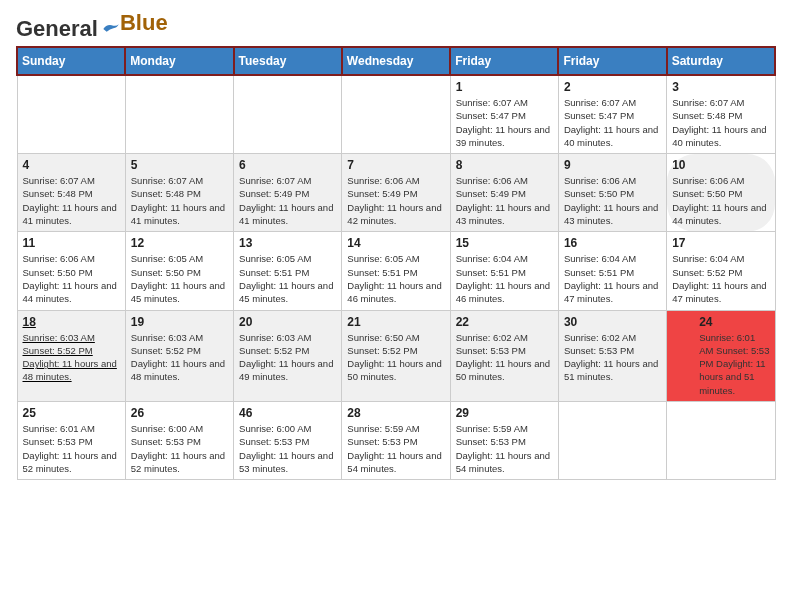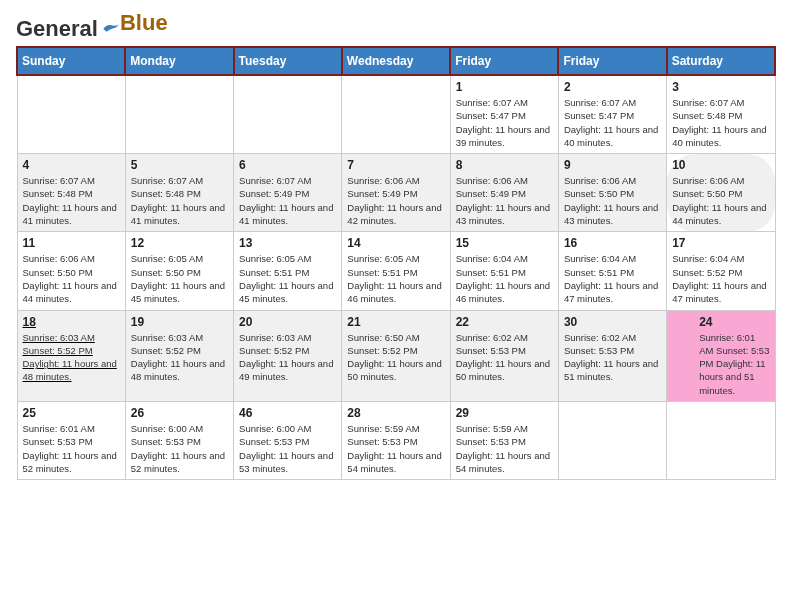--- a/index.html
+++ b/index.html
@@ -259,21 +259,21 @@
           <div class="day-info">Sunrise: 6:02 AM
 Sunset: 5:53 PM
 Daylight: 11 hours and 50 minutes.</div>
         </td>
         <td style="background: rgb(240, 240, 240);">
           <span class="day-num">30</span>
           <div class="day-info">Sunrise: 6:02 AM
 Sunset: 5:53 PM
 Daylight: 11 hours and 51 minutes.</div>
         </td>
-        <td style="background: #f9a8d4; padding-left: 32px;">
+        <td style="background: #ef4444; padding-left: 32px;">
           <span class="day-num">24</span>
           <div class="day-info">Sunrise: 6:01 AM
 Sunset: 5:53 PM
 Daylight: 11 hours and 51 minutes.</div>
         </td>
       </tr>
       <tr>
         <td>
           <span class="day-num">25</span>
           <div class="day-info">Sunrise: 6:01 AM

